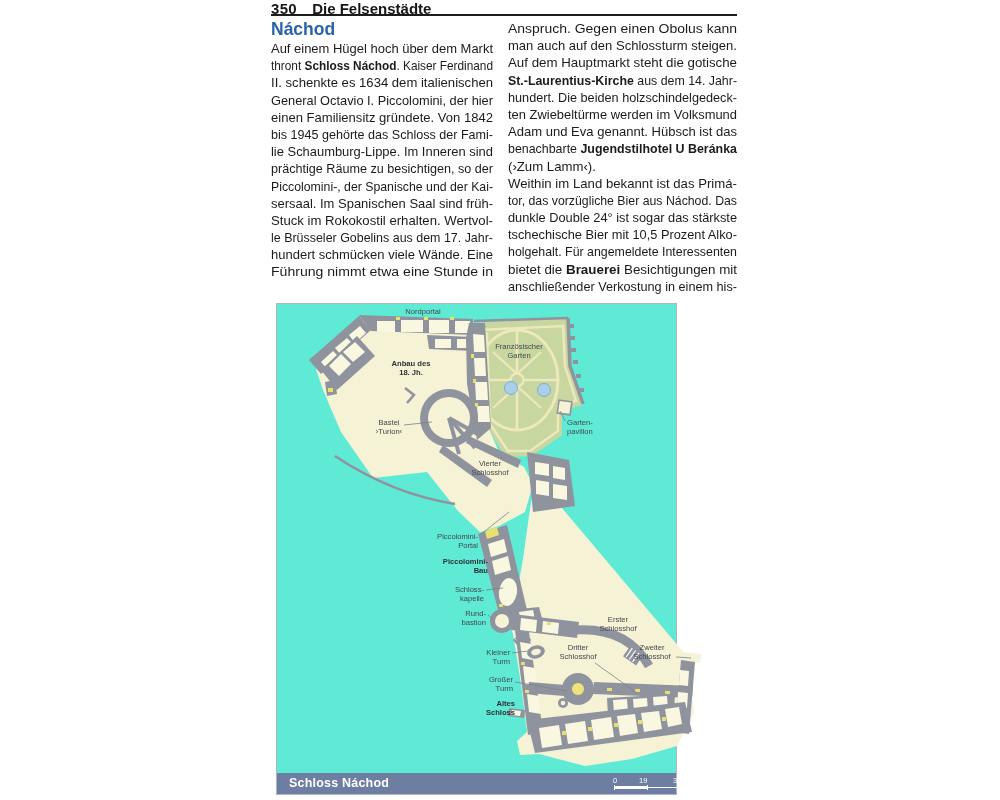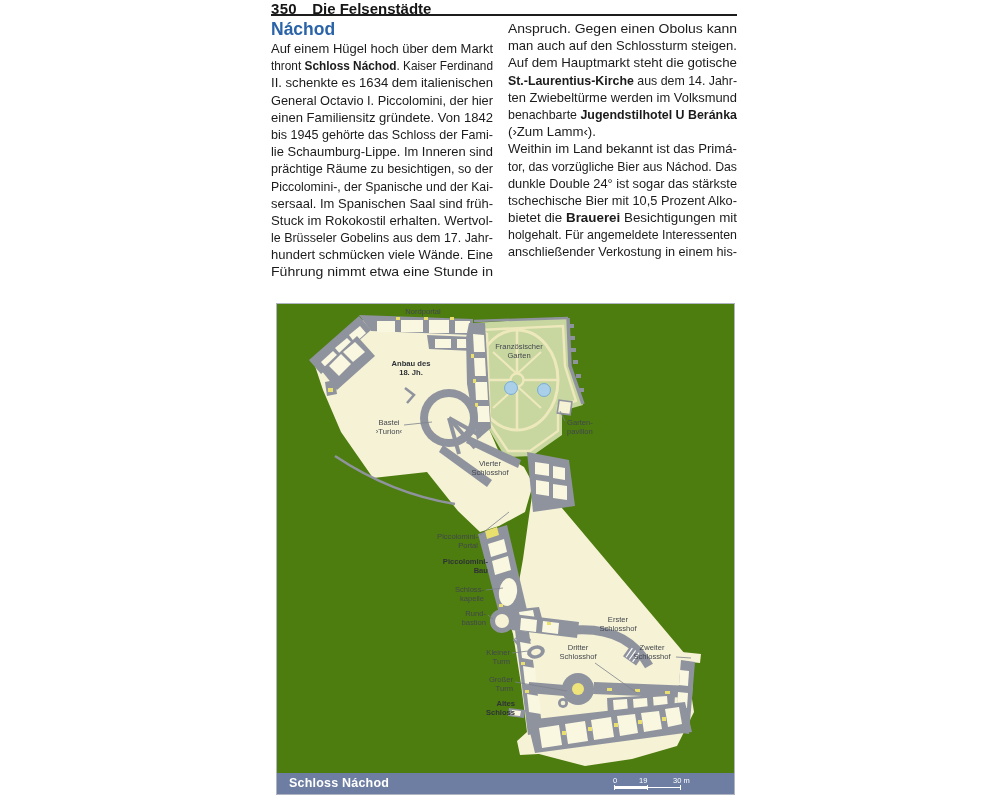--- a/index.html
+++ b/index.html
@@ -10,22 +10,22 @@
   .pagenum{display:inline-block;width:37px;letter-spacing:0.3px;}
   .rule{position:absolute;left:271px;top:14px;width:466px;height:2px;background:#1c1c1c;}
   .title{position:absolute;left:271px;top:19px;margin:0;font-size:17.5px;line-height:20px;
          font-weight:bold;color:#2b63a8;}
   .col{position:absolute;font-size:13.2px;line-height:17.2px;}
   .col-left{left:271px;top:40px;width:222px;}
   .col-right{left:508px;top:20px;width:229px;}
   .tl{height:17.2px;overflow:hidden;white-space:nowrap;}
   .tl .in{display:inline-block;transform-origin:0 50%;}
   .tl b{font-weight:bold;}
-  .map-panel{position:absolute;left:276px;top:303px;width:459px;height:492px;
-             box-sizing:border-box;border:1px solid #b0b5c2;background:#4d7c0f;}
+  .map-panel{position:absolute;left:276px;top:303px;width:401px;height:492px;
+             box-sizing:border-box;border:1px solid #b0b5c2;background:#5eead4;}
   .map-svg{display:block;}
   .map-caption{position:absolute;left:0;bottom:0;width:100%;height:21px;background:#6d7ea2;}
   .caption-text{position:absolute;left:12px;top:0;line-height:21px;font-size:12.5px;
                 font-weight:bold;color:#ffffff;letter-spacing:0.2px;}
   .scalebar{position:absolute;left:336px;top:2px;width:115px;height:18px;color:#ffffff;font-size:7.5px;}
   .scalebar .lbl{position:absolute;top:1px;}
   .s0{left:0px;} .s15{left:26px;} .s30{left:60px;}
   .sbar-thick{position:absolute;left:1px;top:11px;width:33px;height:3px;background:#ffffff;}
   .sbar-thin{position:absolute;left:34px;top:12px;width:33px;height:1px;background:#ffffff;}
   .stick{position:absolute;top:10px;width:1px;height:5px;background:#ffffff;}
@@ -60,29 +60,31 @@
       <div class="tl"><span class="in" style="transform: scaleX(0.997473);"><span>Stuck im Rokokostil erhalten. Wertvol-</span></span></div>
       <div class="tl"><span class="in" style="transform: scaleX(0.943489);"><span>le Brüsseler Gobelins aus dem 17. Jahr-</span></span></div>
       <div class="tl"><span class="in" style="transform: scaleX(0.986461);"><span>hundert schmücken viele Wände. Eine</span></span></div>
       <div class="tl"><span class="in" style="transform: scaleX(1.06635);"><span>Führung nimmt etwa eine Stunde in</span></span></div>
     </div>
   <div class="col col-right">
       <div class="tl"><span class="in" style="transform: scaleX(1.05881);"><span>Anspruch. Gegen einen Obolus kann</span></span></div>
       <div class="tl"><span class="in" style="transform: scaleX(0.988534);"><span>man auch auf den Schlossturm steigen.</span></span></div>
       <div class="tl"><span class="in" style="transform: scaleX(1.00777);"><span>Auf dem Hauptmarkt steht die gotische</span></span></div>
       <div class="tl"><span class="in" style="transform: scaleX(0.938344);"><b>St.-Laurentius-Kirche</b><span> aus dem 14. Jahr-</span></span></div>
+      <div class="tl"><span class="in" style="transform: scaleX(0.961112);"><span>hundert. Die beiden holzschindelgedeck-</span></span></div>
       <div class="tl"><span class="in" style="transform: scaleX(0.979352);"><span>ten Zwiebeltürme werden im Volksmund</span></span></div>
+      <div class="tl"><span class="in" style="transform: scaleX(0.988467);"><span>Adam und Eva genannt. Hübsch ist das</span></span></div>
       <div class="tl"><span class="in" style="transform: scaleX(0.940995);"><span>benachbarte </span><b>Jugendstilhotel U Beránka</b></span></div>
       <div class="tl"><span class="in"><span>(›Zum Lamm‹).</span></span></div>
       <div class="tl"><span class="in" style="transform: scaleX(0.999182);"><span>Weithin im Land bekannt ist das Primá-</span></span></div>
       <div class="tl"><span class="in" style="transform: scaleX(0.932553);"><span>tor, das vorzügliche Bier aus Náchod. Das</span></span></div>
       <div class="tl"><span class="in" style="transform: scaleX(0.969569);"><span>dunkle Double 24° ist sogar das stärkste</span></span></div>
       <div class="tl"><span class="in" style="transform: scaleX(0.970211);"><span>tschechische Bier mit 10,5 Prozent Alko-</span></span></div>
+      <div class="tl"><span class="in" style="transform: scaleX(0.937984);"><span>holgehalt. Für angemeldete Interessenten</span></span></div>
       <div class="tl"><span class="in" style="transform: scaleX(1.01419);"><span>bietet die </span><b>Brauerei</b><span> Besichtigungen mit</span></span></div>
-      <div class="tl"><span class="in" style="transform: scaleX(0.937984);"><span>holgehalt. Für angemeldete Interessenten</span></span></div>
       <div class="tl"><span class="in" style="transform: scaleX(0.961175);"><span>anschließender Verkostung in einem his-</span></span></div>
     </div>
 
   <div class="map-panel">
     <svg class="map-svg" width="457" height="470" viewBox="0 0 457 470" xmlns="http://www.w3.org/2000/svg">
 
       <g>
         <polygon fill="#f6f2d5" points="38,62 88,14 196,19 206,57 209,118 222,148 247,163 256,180 248,208 222,222 203,228 181,207 150,168 96,174 64,128 46,86"></polygon>
         <polygon fill="#f6f2d5" points="258,172 408,350 417,408 400,442 355,455 308,462 262,450 243,451 240,437 250,428 244,380 236,330 230,310 238,300 246,255 252,212"></polygon>
         <polygon fill="#f6f2d5" points="405,348 424,350 423,359 404,357"></polygon>

